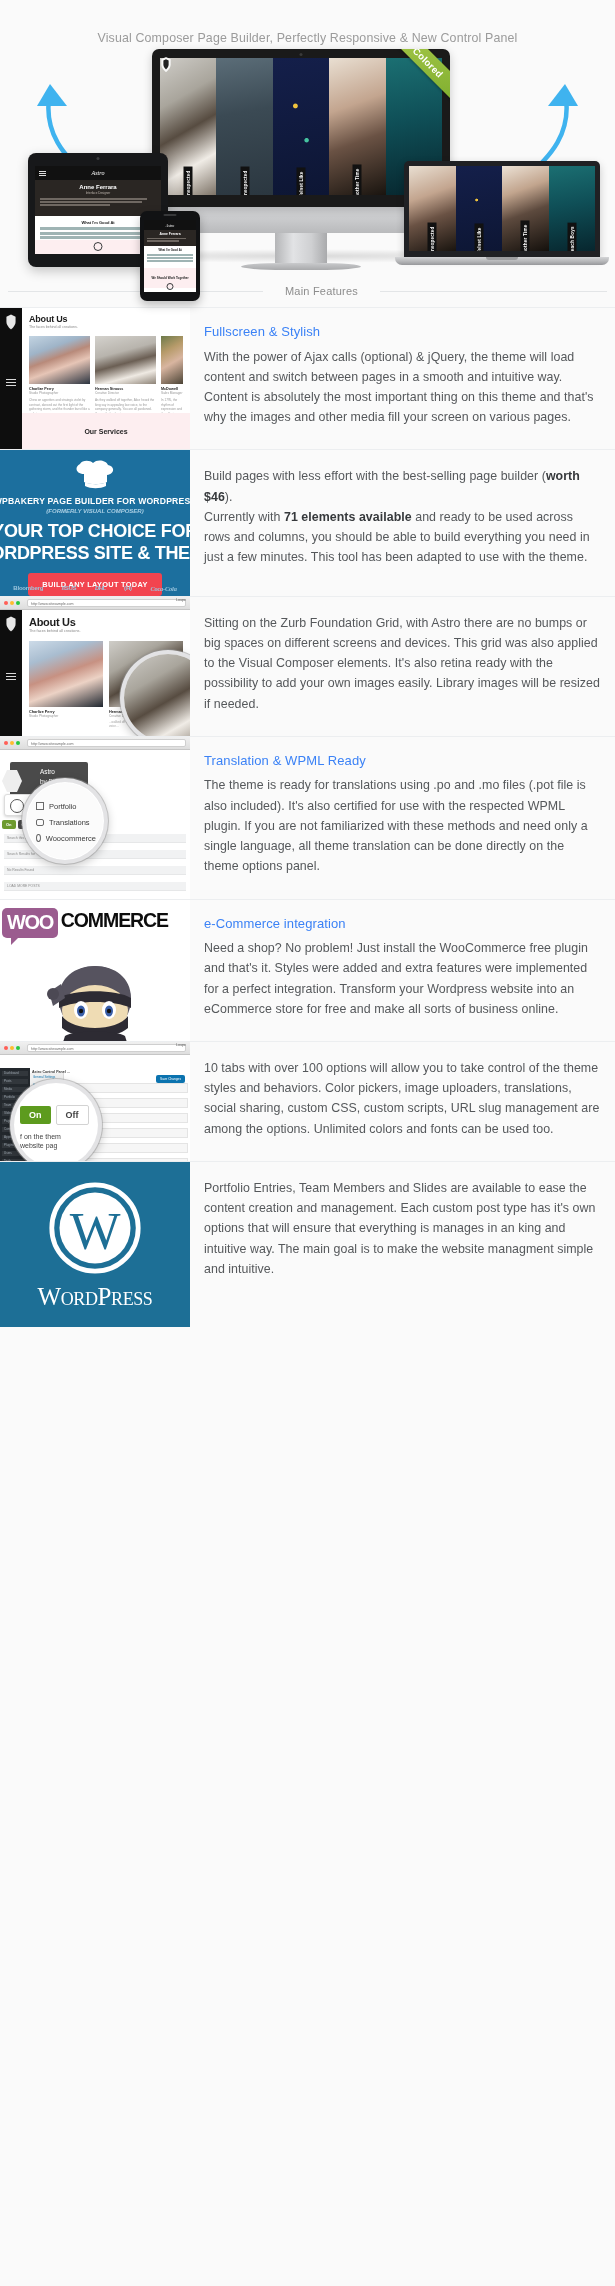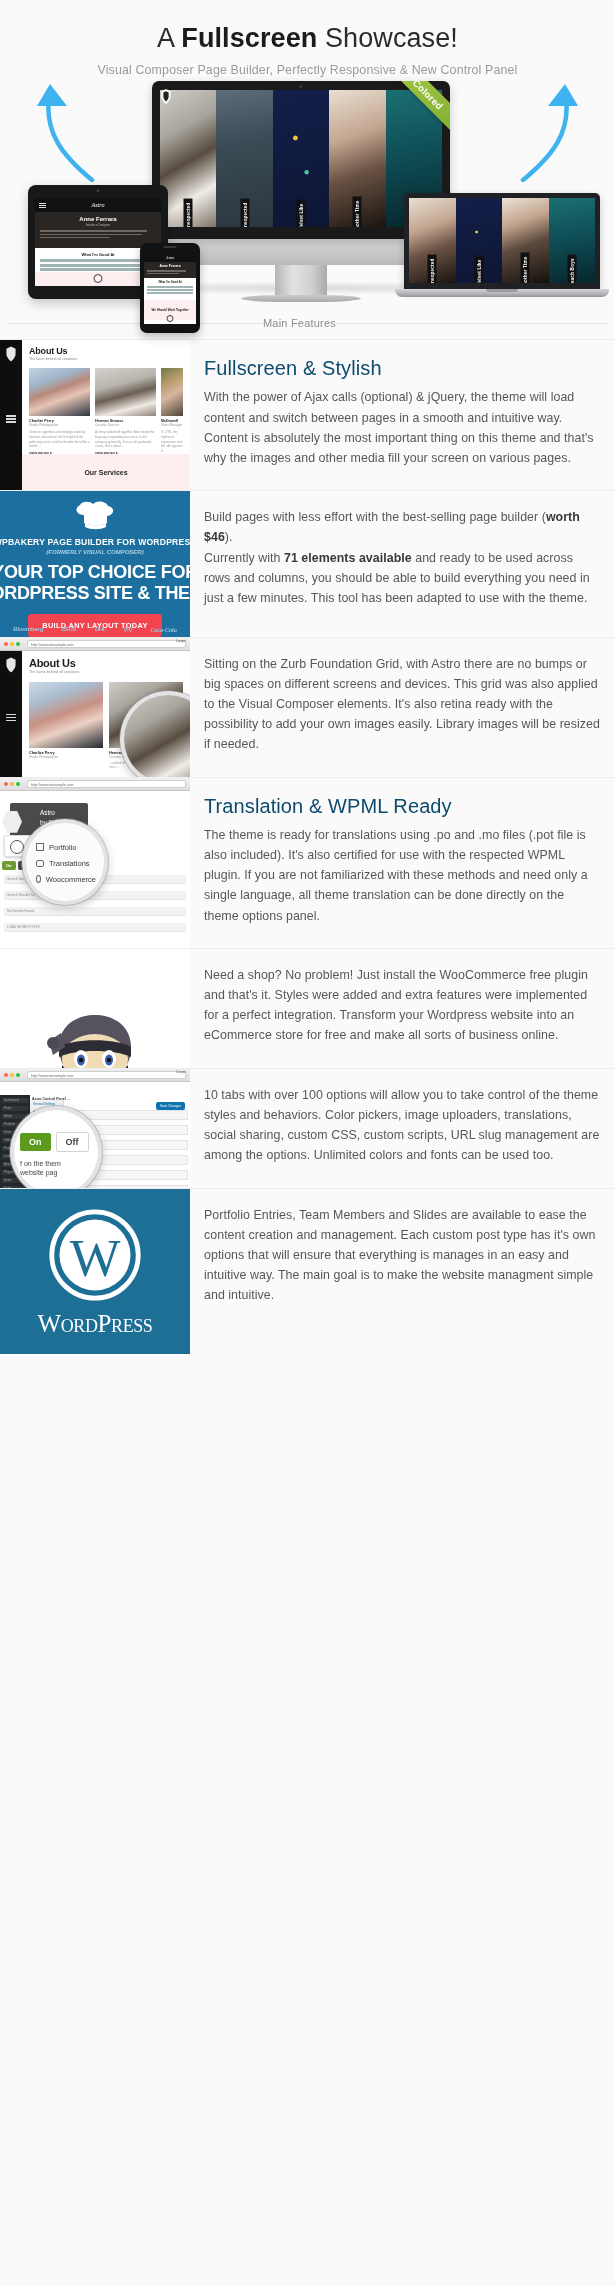--- a/index.html
+++ b/index.html
@@ -165,21 +165,21 @@
     overflow:hidden; z-index:9; border-radius:0 7px 0 0;
   }
 
   .floor-shadow{
     position:absolute; left:30px; right:30px; bottom:8px; height:14px;
     background: radial-gradient(ellipse at center, rgba(0,0,0,.13), rgba(0,0,0,0) 70%);
   }
 
   
   .divider {
-    display:flex; align-items:center; gap:0;
+    display:flex; align-items:center; gap:22px;
     padding: 14px 8px 10px;
   }
   .divider .line { flex:1; height:1px; background:#e3e5e7; }
   .divider .label {
     font-size:11px; color:#8d8d8d; font-weight:300; letter-spacing:.2px;
   }
   .divider .sp-l{flex:0 0 255px;}
   .divider .sp-r{flex:1;}
 
   
@@ -191,21 +191,21 @@
   }
   .feature:first-of-type{border-top:1px solid #eceef0;}
   .f-media{
     width:190px; flex:0 0 190px;
     position:relative; overflow:hidden; background:#fff;
   }
   .f-body{
     flex:1; padding:16px 14px 22px 14px;
   }
   .f-title{
-    font-size:20px; font-weight:400; color:#0c4a6e;
+    font-size:13px; font-weight:400; color:#3b82f6;
     letter-spacing:.1px; margin-bottom:7px; line-height:1.2;
   }
   .f-text{
     font-size:12.4px; line-height:1.63; color:#55585b;
     font-weight:300; letter-spacing:.05px;
   }
   .f-text b{ font-weight:700; color:#36393c; }
 
   
   .bwin{ width:100%; height:100%; background:#fff; }
@@ -380,23 +380,20 @@
     font-size:25px; letter-spacing:-.4px; line-height:1;
   }
   .wpp-word .sm{ font-size:18px; }
 </style>
 </head>
 <body>
 
 <div class="page">
 
   <div class="hero">
-    <div class="hero-title">
-      <span>A </span><b>Fullscreen</b><span> Showcase!</span>
-    </div>
     <div class="hero-sub">Visual Composer Page Builder, Perfectly Responsive &amp; New Control Panel</div>
 
     <div class="arrow arrow-left">
       <svg width="66" height="120" viewBox="0 0 66 120">
         <path d="M58 118 C 30 95, 8 70, 16 30" stroke="#3fb3ef" stroke-width="4.5" fill="none" stroke-linecap="round"></path>
         <path d="M16 22 L 33 44 L 3 44 Z" fill="#3fb3ef"></path>
       </svg>
     </div>
     <div class="arrow arrow-right">
       <svg width="66" height="120" viewBox="0 0 66 120">
@@ -710,20 +707,27 @@
     </div>
     <div class="f-body">
       <div class="f-title">Translation &amp; WPML Ready</div>
       <div class="f-text">The theme is ready for translations using .po and .mo files (.pot file is also included). It's also certified for use with the respected WPML plugin. If you are not familiarized with these methods and need only a single language, all theme translation can be done directly on the theme options panel.</div>
     </div>
   </div>
 
   <div class="feature">
     <div class="f-media">
       <div class="woo">
+        <div class="woo-logo">
+          <div class="woo-box">
+            <span>WOO</span>
+            <div class="woo-tail"></div>
+          </div>
+          <div class="woo-commerce">COMMERCE</div>
+        </div>
         <svg class="ninja" width="104" height="126" viewBox="0 0 104 126">
           <ellipse cx="52" cy="46" rx="36" ry="34" fill="#5d5a66"></ellipse>
           <path d="M16 44 C16 24 32 12 52 12 C72 12 88 24 88 44 L88 50 C70 40 34 40 16 50 Z" fill="#56535f"></path>
           <ellipse cx="52" cy="56" rx="33" ry="25" fill="#efdcb4"></ellipse>
           <path d="M19 62 C30 78 74 78 85 62 L85 74 C72 86 32 86 19 74 Z" fill="#2d2b33"></path>
           <path d="M16 44 C30 35 74 35 88 44 L88 54 C72 46 32 46 16 54 Z" fill="#2d2b33"></path>
           <ellipse cx="38" cy="56" rx="7" ry="9" fill="#fff"></ellipse>
           <ellipse cx="66" cy="56" rx="7" ry="9" fill="#fff"></ellipse>
           <ellipse cx="38" cy="57" rx="4" ry="5.5" fill="#3a5fa8"></ellipse>
           <ellipse cx="66" cy="57" rx="4" ry="5.5" fill="#3a5fa8"></ellipse>
@@ -732,20 +736,21 @@
           <path d="M6 38 L18 30 L22 44 L10 52 Z" fill="#56535f"></path>
           <circle cx="10" cy="40" r="6" fill="#4c4954"></circle>
           <path d="M22 82 C30 76 74 76 82 82 L94 120 L10 120 Z" fill="#2d2b33"></path>
           <ellipse cx="18" cy="104" rx="9" ry="8" fill="#efdcb4"></ellipse>
           <ellipse cx="86" cy="104" rx="9" ry="8" fill="#efdcb4"></ellipse>
           <text x="52" y="112" font-size="18" font-weight="700" fill="#5d5a66" text-anchor="middle" font-family="Liberation Sans, sans-serif">W</text>
         </svg>
       </div>
     </div>
     <div class="f-body">
+      <div class="f-title">e-Commerce integration</div>
       <div class="f-text">Need a shop? No problem! Just install  the WooCommerce free plugin and that's it. Styles were added and extra features were implemented for a perfect integration. Transform your Wordpress website into an eCommerce store for free and make all sorts of business online.</div>
     </div>
   </div>
 
   <div class="feature">
     <div class="f-media">
       <div class="bwin" style="height:100%;">
         <div class="bbar">
           <span class="dot r"></span>
           <span class="dot y"></span>
@@ -819,17 +824,17 @@
       <div class="wpp">
         <svg width="96" height="96" viewBox="0 0 100 100">
           <circle cx="50" cy="50" r="45" fill="none" stroke="#fff" stroke-width="5"></circle>
           <circle cx="50" cy="50" r="37" fill="#fff"></circle>
           <text x="50" y="72" font-size="56" font-weight="400" fill="#1d6f96" text-anchor="middle" font-family="Liberation Serif, serif">W</text>
         </svg>
         <div class="wpp-word"><span>W</span><span class="sm">ORD</span><span>P</span><span class="sm">RESS</span></div>
       </div>
     </div>
     <div class="f-body">
-      <div class="f-text">Portfolio Entries, Team Members and Slides are available to ease the content creation and management. Each custom post type has it's own options that will ensure that everything is manages in an easy and intuitive way. The main goal is to make the website managment simple and intuitive.</div>
+      <div class="f-text">Portfolio Entries, Team Members and Slides are available to ease the content creation and management. Each custom post type has it's own options that will ensure that everything is manages in an king and intuitive way. The main goal is to make the website managment simple and intuitive.</div>
     </div>
   </div>
 
 </div>
 
 </body></html>

